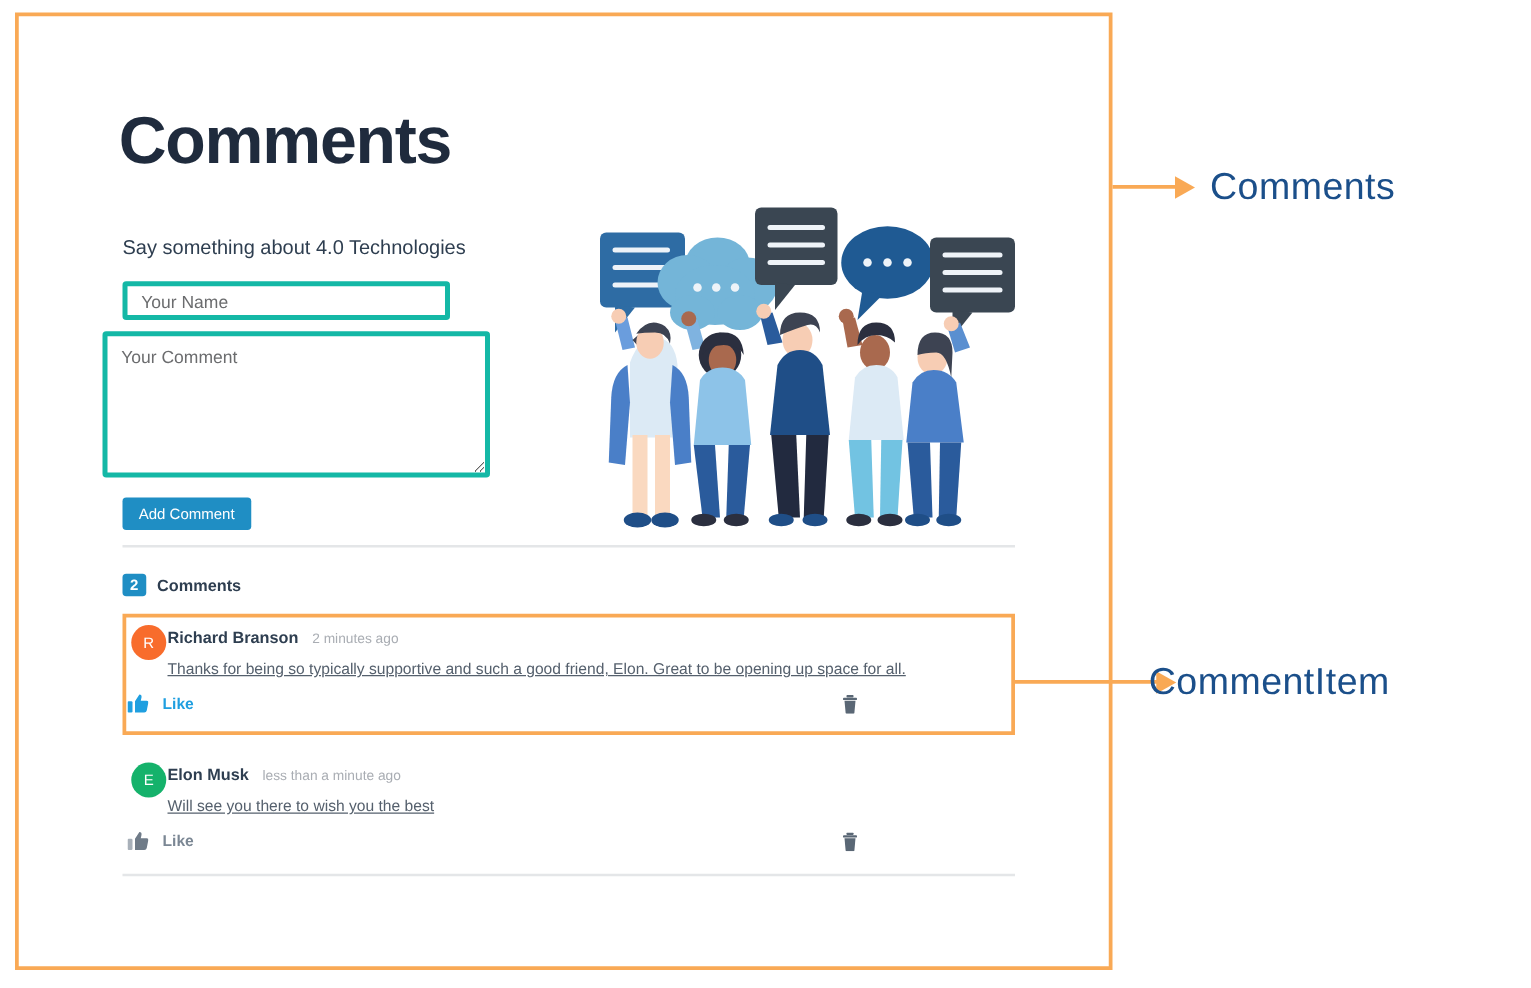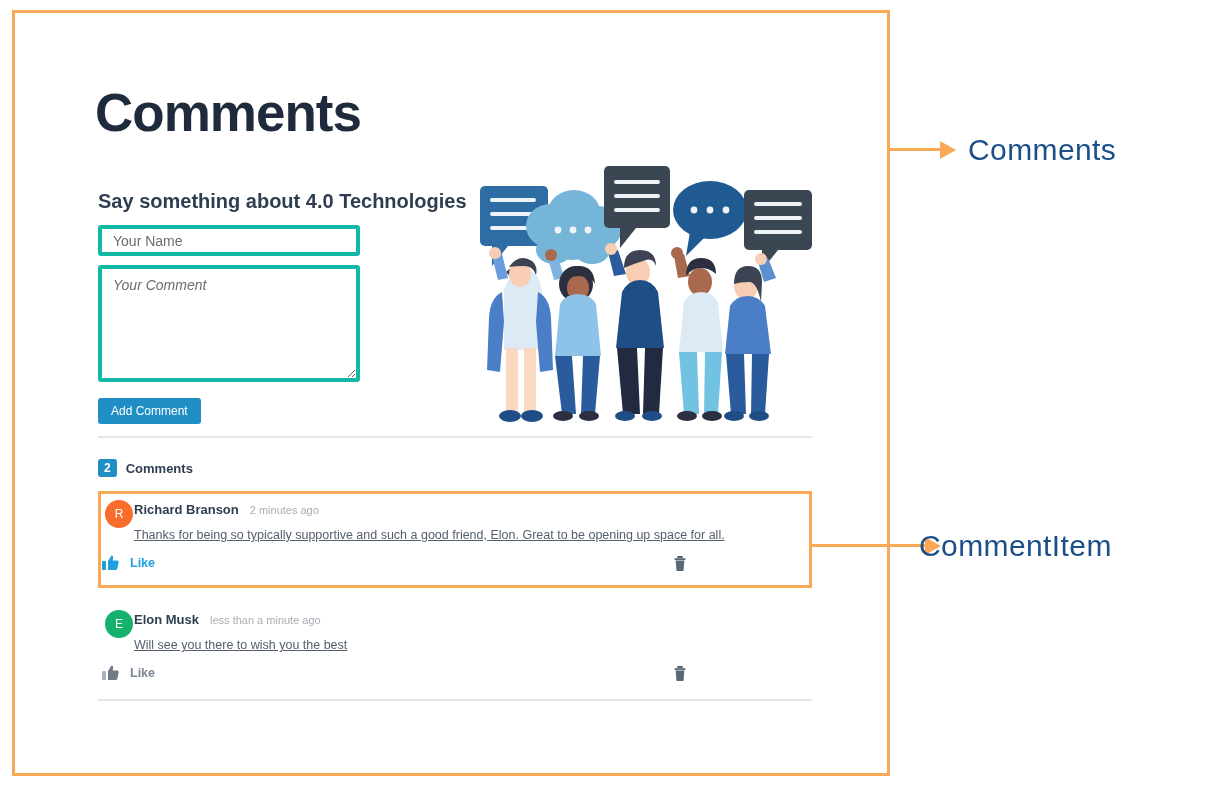--- a/index.html
+++ b/index.html
@@ -83,22 +83,22 @@
     color: #1f2b3d;
     letter-spacing: -1px;
     line-height: 1;
     margin: 0;
   }
 
   #form-prompt {
     position: absolute;
     left: 98px;
     top: 190px;
-    font-size: 20px;
-    font-weight: bold;
+    font-size: 16px;
+    font-weight: normal;
     color: #2e3e50;
   }
 
   .text-input {
     position: absolute;
     box-sizing: border-box;
     border: 4px solid #14b8a6;
     border-radius: 3px;
     background: #ffffff;
     font-family: "Liberation Sans", sans-serif;
@@ -107,27 +107,26 @@
     padding: 7px 11px;
     outline: none;
   }
   #name-input {
     left: 98px;
     top: 225px;
     width: 262px;
     height: 31px;
   }
   #comment-input {
-    left: 98px;
+    left: 82px;
     top: 265px;
-    width: 262px;
+    width: 310px;
     height: 117px;
     resize: vertical;
     line-height: 1.3;
-    font-style: italic;
   }
   .text-input::placeholder { color: #6b6c6e; opacity: 1; }
 
   #add-comment-button {
     position: absolute;
     left: 98px;
     top: 398px;
     height: 26px;
     padding: 0 13px;
     background: #1f8ec4;

